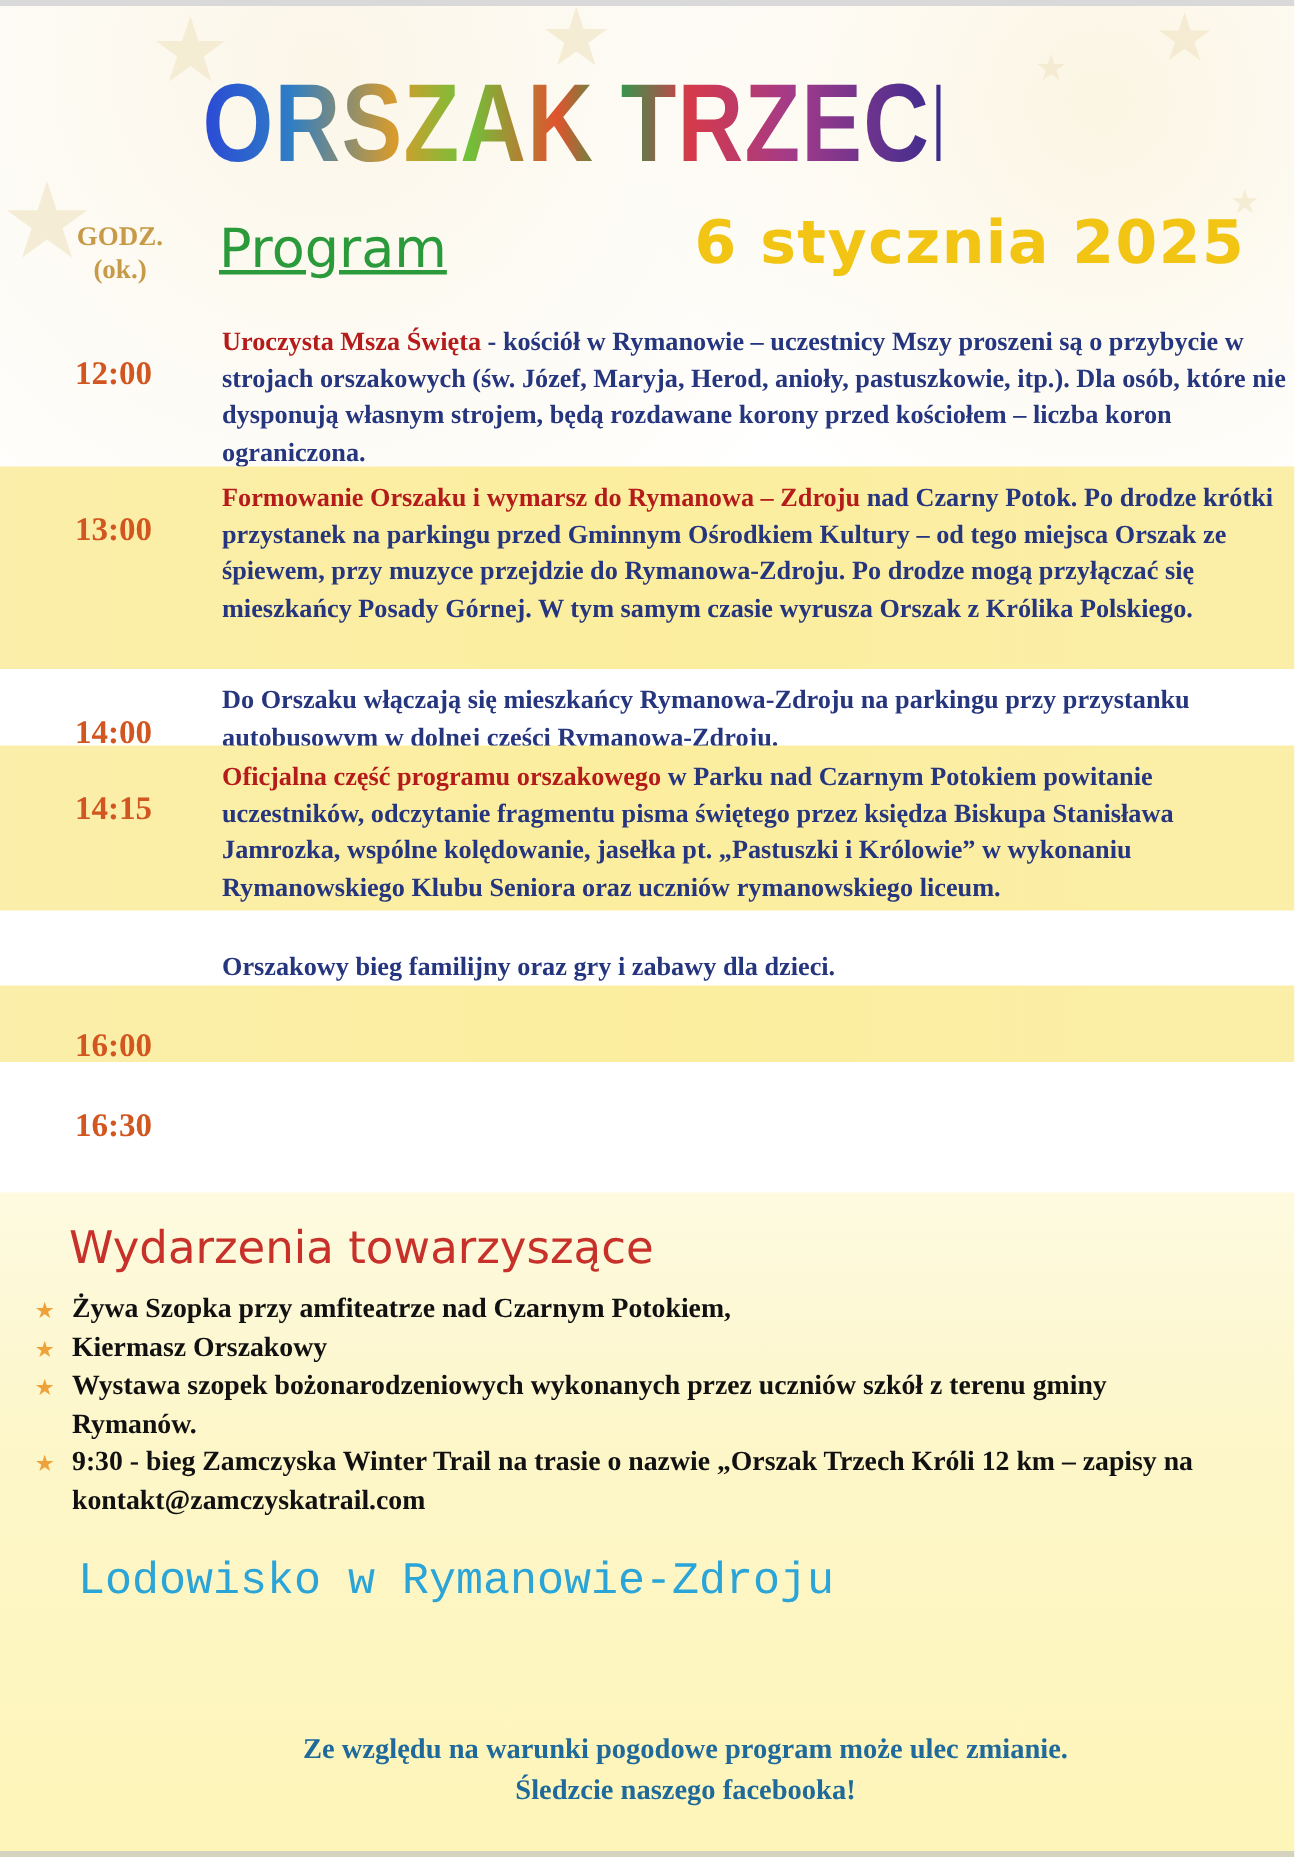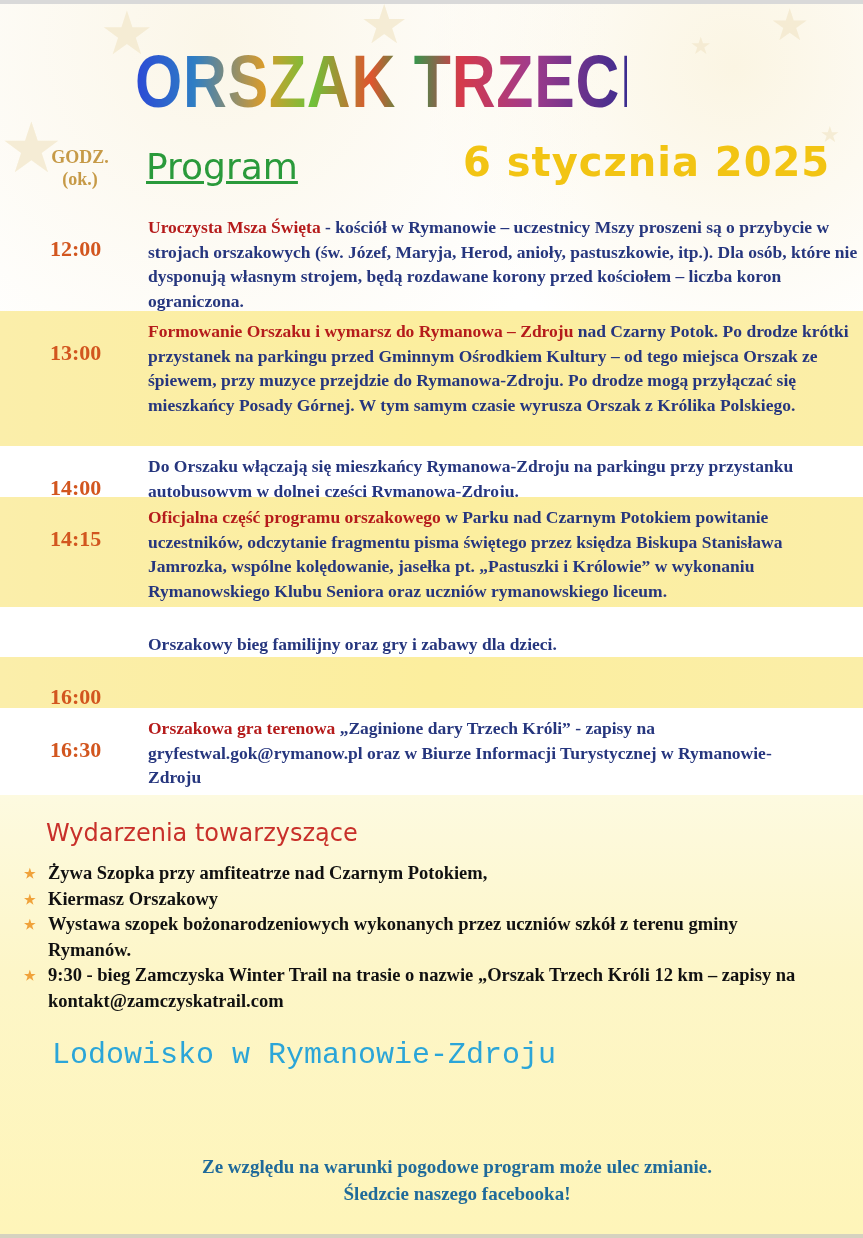--- a/index.html
+++ b/index.html
@@ -38,21 +38,21 @@
   .row { position: absolute; left: 0; width: 863px; }
   .row.band { background: linear-gradient(90deg, #fbeeaa 0%, #fcee9e 50%, #fbeea8 100%); }
   .time { position: absolute; left: 50px; top: 6px; color: #d2561f; font-weight: bold; font-size: 22px; line-height: 24px; margin-top: 24px; }
   .desc { position: absolute; left: 148px; top: 8px; width: 710px; color: #26367e; font-weight: bold;
     font-size: 17.5px; line-height: 24.6px; }
   .hl { color: #b51b1b; }
 
   .lower { position: absolute; left: 0; top: 795px; width: 863px; height: 439px;
     background: linear-gradient(180deg, #fdfae0 0%, #fdf6c8 40%, #fef5b9 100%); }
   .section-title { position: absolute; font-family: "DejaVu Sans", sans-serif; }
-  .wyd-title { left: 46px; top: 16px; color: #c8302a; font-size: 24px; line-height: 44px; }
+  .wyd-title { left: 46px; top: 16px; color: #c8302a; font-size: 30px; line-height: 44px; }
   .bullets { position: absolute; left: 24px; top: 66px; width: 820px; margin: 0; padding: 0; list-style: none; }
   .bullets li { position: relative; padding-left: 24px; color: #111; font-weight: bold; font-size: 18.5px; line-height: 25.5px; }
   .bullets .b-icon { position: absolute; left: 0; top: 0; color: #f0a23a; font-size: 13px; }
   .lod-title { left: 52px; top: 238px; color: #2ba5d8; font-size: 30px; line-height: 44px; font-family: Liberation Mono, monospace; }
   .lod-text { position: absolute; left: 52px; top: 288px; width: 780px; color: #3a9a3a; font-weight: bold; font-size: 18.5px; line-height: 25px; }
   .lod-text .free { color: #d15a1e; text-decoration: underline; }
   .notice { position: absolute; left: 0; top: 358px; width: 914px; text-align: center; color: #1f6a9a; font-weight: bold; font-size: 19px; line-height: 27px; }
 </style>
 </head>
 <body>
@@ -102,21 +102,20 @@
     <div class="time" style="top:4px">15:30</div>
     <div class="desc" style="top:6px"><span class="hl"></span><span>Orszakowy bieg familijny oraz gry i zabawy dla dzieci.</span></div>
   </div>
 
   <div class="row band" style="top:653px;height:51px">
     <div class="time" style="top:4px">16:00</div>
   </div>
 
   <div class="row" style="top:704px;height:87px">
     <div class="time">16:30</div>
-    <div class="desc" style="width:640px"><span class="hl">Orszakowa gra terenowa</span><span> „Zaginione dary Trzech Króli” - zapisy na gryfestwal.gok@rymanow.pl oraz w Biurze Informacji Turystycznej w Rymanowie-Zdroju</span></div>
   </div>
 </div>
 
 <div class="lower">
   <div class="section-title wyd-title">Wydarzenia towarzyszące</div>
   <ul class="bullets">
     <li><span class="b-icon">★</span><span>Żywa Szopka przy amfiteatrze nad Czarnym Potokiem,</span></li>
     <li><span class="b-icon">★</span><span>Kiermasz Orszakowy</span></li>
     <li style="width:740px"><span class="b-icon">★</span><span>Wystawa szopek bożonarodzeniowych wykonanych przez uczniów szkół z terenu gminy Rymanów.</span></li>
     <li style="width:790px"><span class="b-icon">★</span><span>9:30 - bieg Zamczyska Winter Trail na trasie o nazwie „Orszak Trzech Króli 12 km – zapisy na kontakt@zamczyskatrail.com</span></li>

